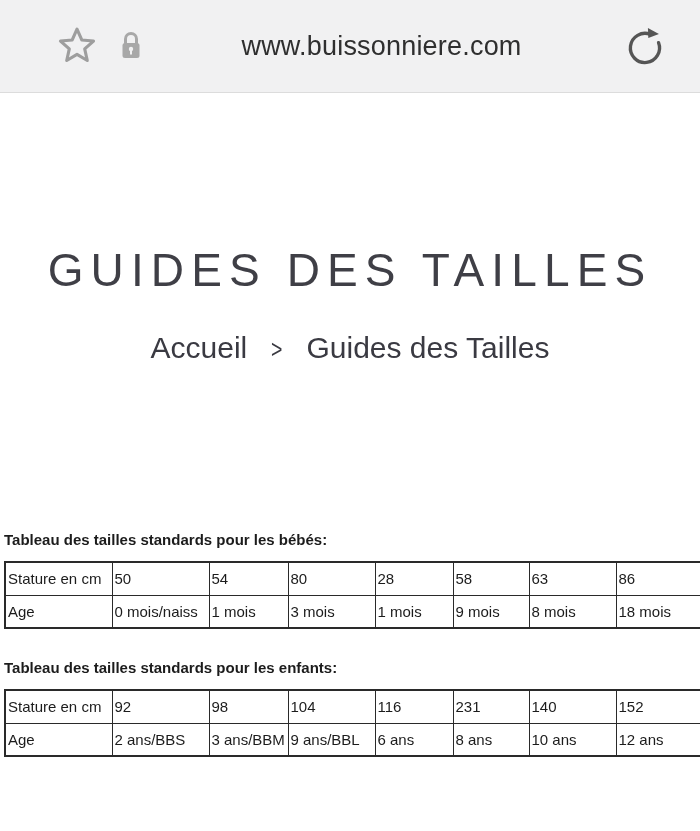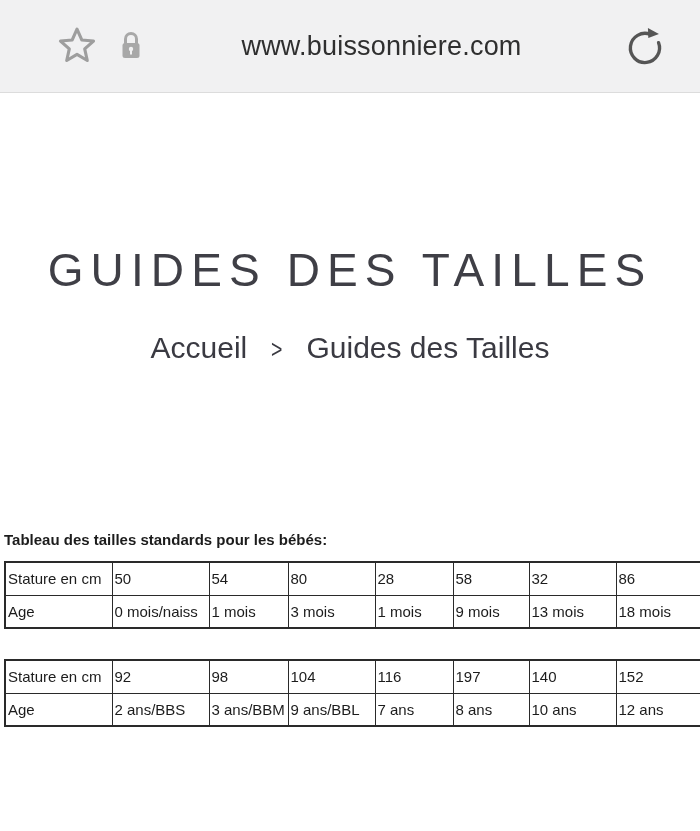--- a/index.html
+++ b/index.html
@@ -141,64 +141,65 @@
           <col class="c7">
       </colgroup>
       <tbody>
         <tr>
           <td>Stature en cm</td>
           <td>50</td>
           <td>54</td>
           <td>80</td>
           <td>28</td>
           <td>58</td>
-          <td>32</td>
+          <td>63</td>
           <td>86</td>
         </tr>
         <tr>
           <td>Age</td>
           <td>0 mois/naiss</td>
           <td>1 mois</td>
           <td>3 mois</td>
           <td>1 mois</td>
           <td>9 mois</td>
-          <td>13 mois</td>
+          <td>8 mois</td>
           <td>18 mois</td>
         </tr>
       </tbody>
     </table>
 
+    <p class="table-heading">Tableau des tailles standards pour les enfants:</p>
     <table class="size-table">
       <colgroup>
         <col class="c-label">
           <col class="c1">
           <col class="c2">
           <col class="c3">
         <col class="c4">
           <col class="c5">
           <col class="c6">
           <col class="c7">
       </colgroup>
       <tbody>
         <tr>
           <td>Stature en cm</td>
           <td>92</td>
           <td>98</td>
           <td>104</td>
           <td>116</td>
-          <td>197</td>
+          <td>231</td>
           <td>140</td>
           <td>152</td>
         </tr>
         <tr>
           <td>Age</td>
           <td>2 ans/BBS</td>
           <td>3 ans/BBM</td>
           <td>9 ans/BBL</td>
-          <td>7 ans</td>
+          <td>6 ans</td>
           <td>8 ans</td>
           <td>10 ans</td>
           <td>12 ans</td>
         </tr>
       </tbody>
     </table>
 
   </section>
 </main>
 

